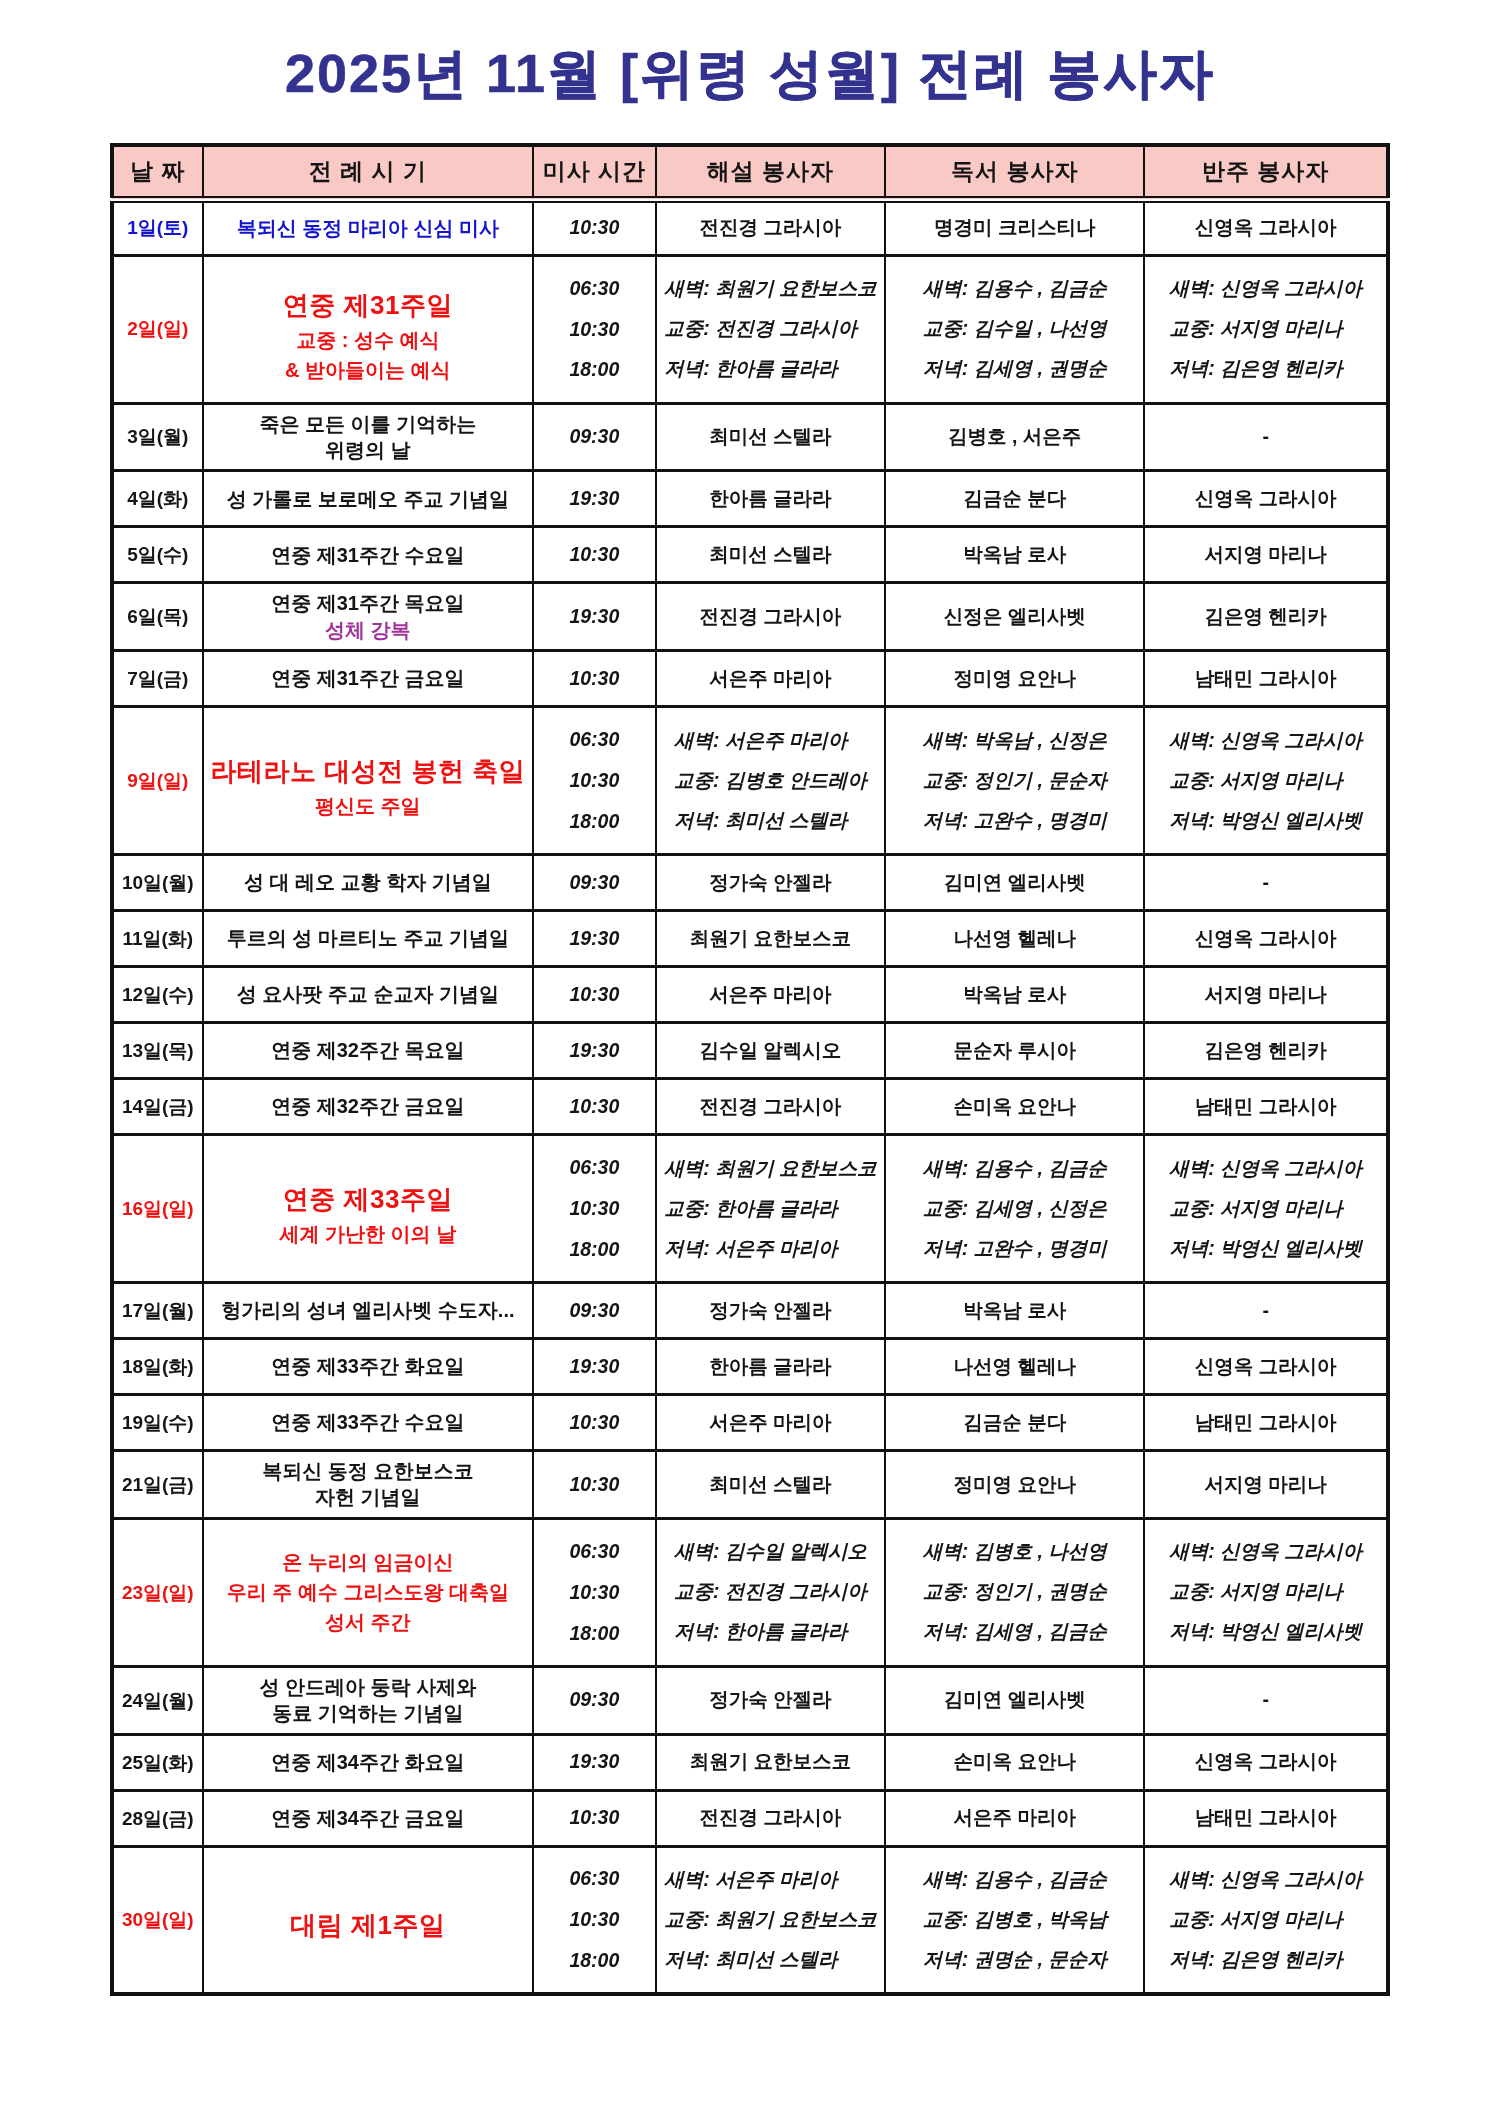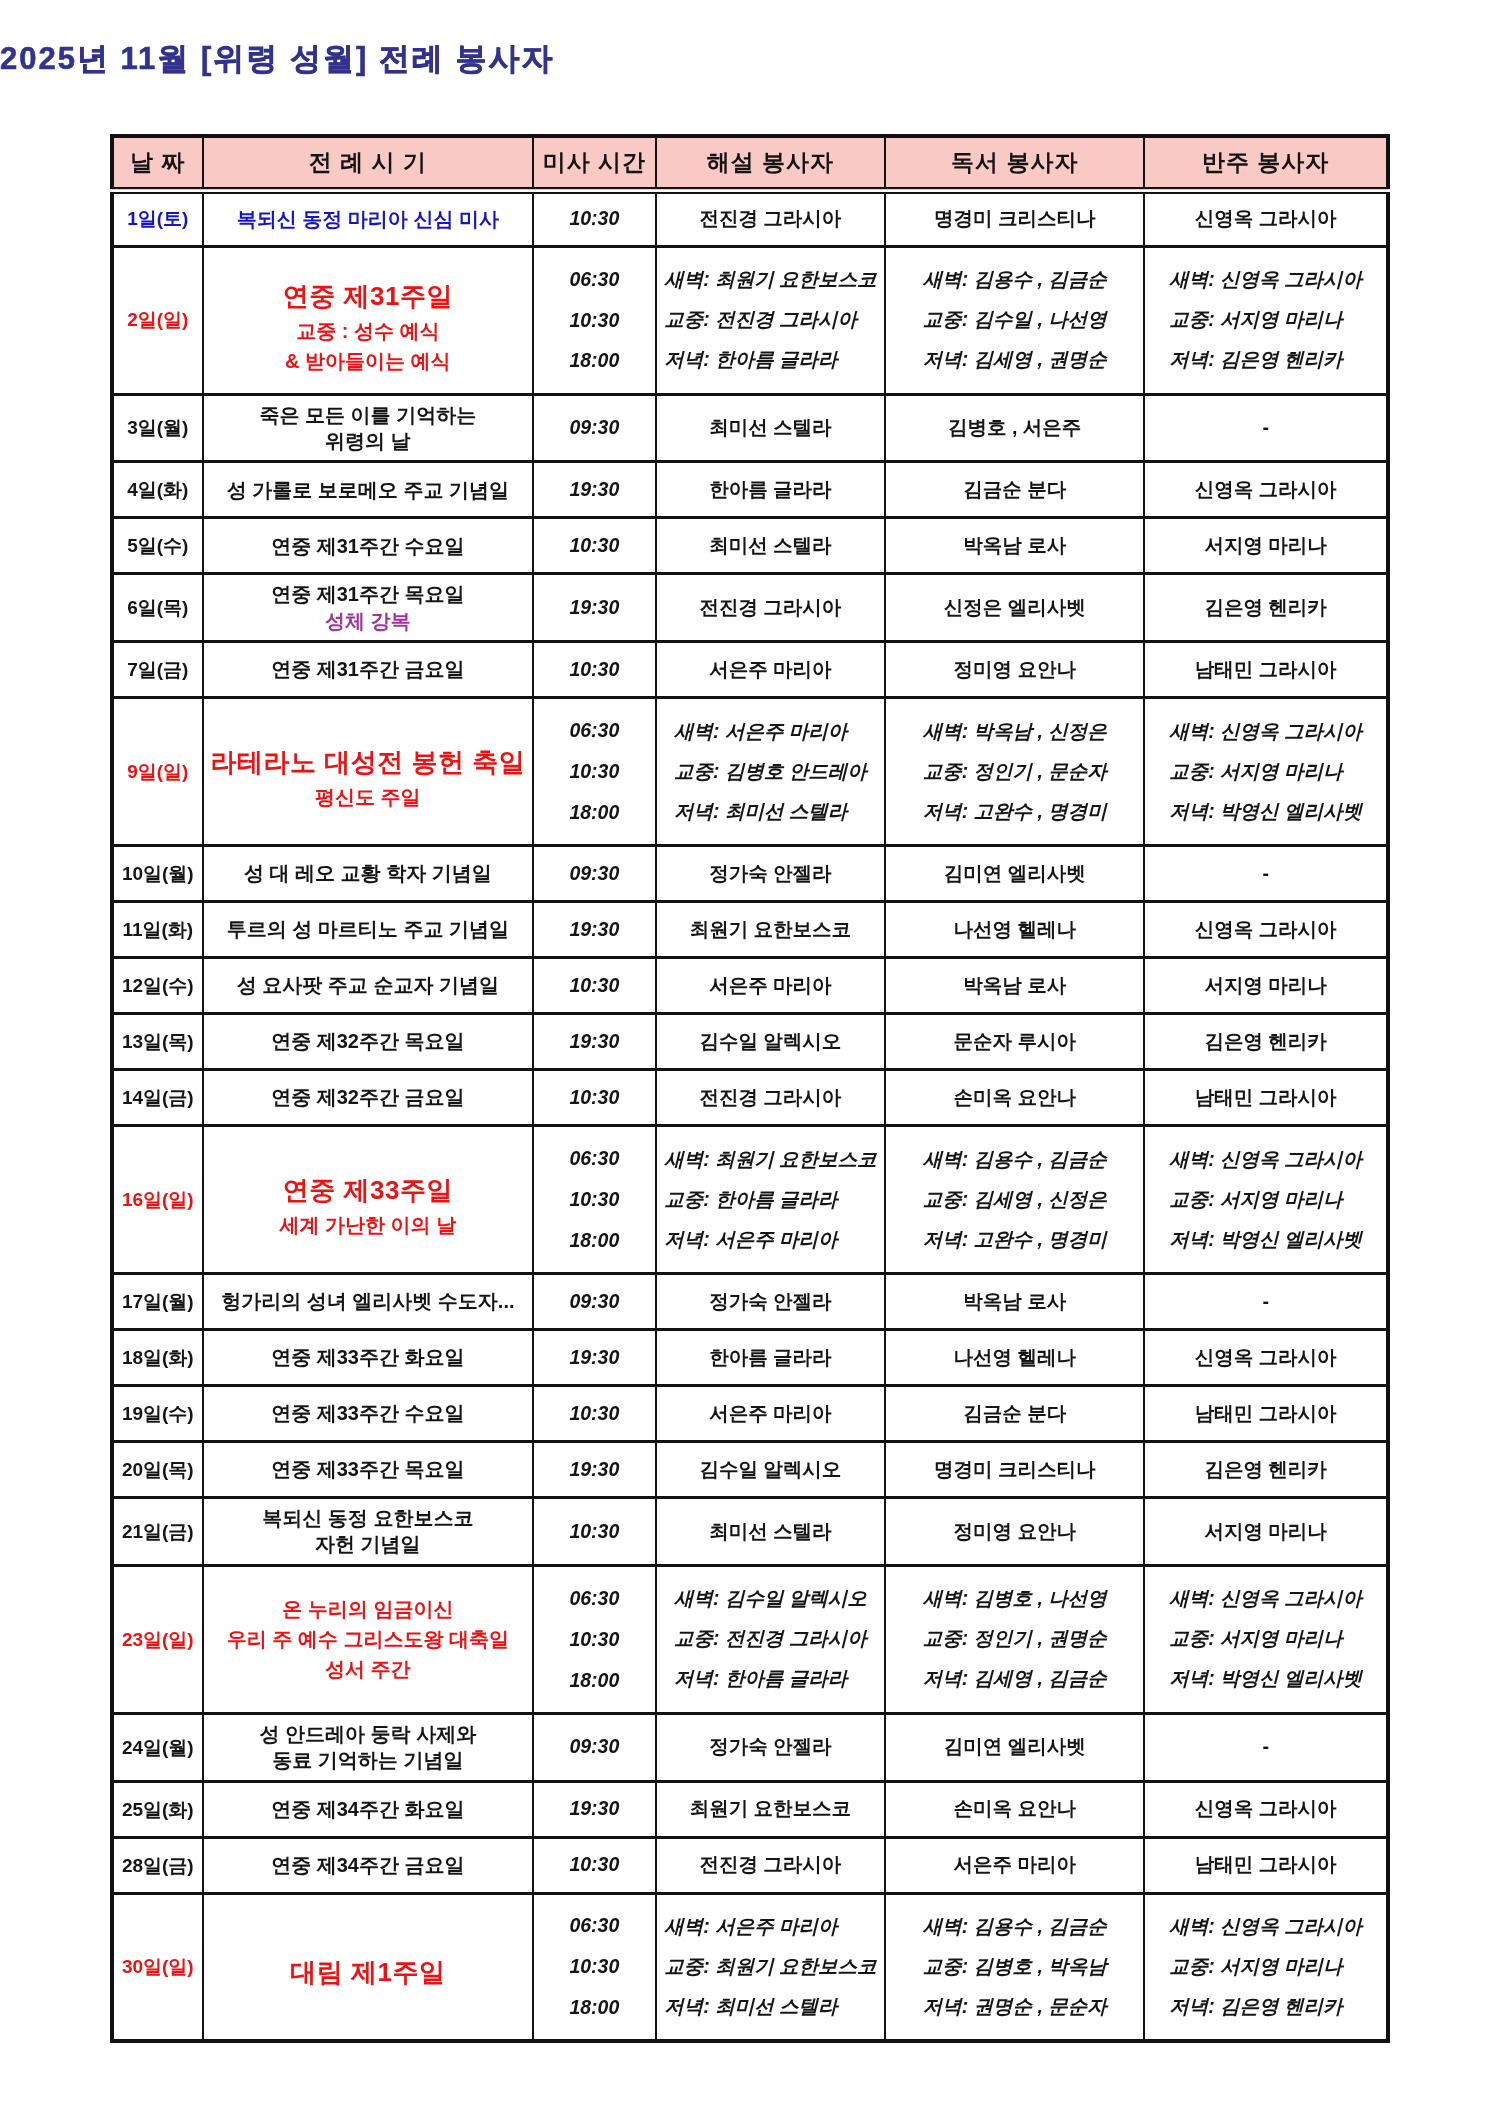--- a/index.html
+++ b/index.html
@@ -13,22 +13,23 @@
   }
   * { box-sizing: border-box; }
   html, body {
     margin: 0; padding: 0;
     width: 1500px;
     background: #ffffff;
     font-family: "Liberation Sans", "DejaVu Sans", sans-serif;
   }
   .page { width: 1500px; min-height: 2121px; padding-top: 38px; }
   .page-title {
-    margin: 0 auto 54px auto;
-    font-size: 31px;
+    margin: 0 auto 32px auto;
+    text-align: center;
+    font-size: 54px;
     font-weight: 800;
     letter-spacing: 2px;
     color: var(--c-title);
     -webkit-text-stroke: 0.6px var(--c-title);
   }
   .table-wrap { width: 1280px; margin: 0 auto; }
   table.schedule {
     width: 100%;
     border-collapse: collapse;
     table-layout: fixed;
@@ -436,40 +437,20 @@
             </td>
             <td>
               <div class="name-line">김금순 분다</div>
             </td>
             <td>
               <div class="name-line">남태민 그라시아</div>
             </td>
           </tr>
           <tr class="normal">
             <td>
-              <div class="date c-black">20일(목)</div>
-            </td>
-            <td>
-              <div class="lit-line c-black s-md">연중 제33주간 목요일</div>
-            </td>
-            <td>
-              <div class="time-line">19:30</div>
-            </td>
-            <td>
-              <div class="name-line">김수일 알렉시오</div>
-            </td>
-            <td>
-              <div class="name-line">명경미 크리스티나</div>
-            </td>
-            <td>
-              <div class="name-line">김은영 헨리카</div>
-            </td>
-          </tr>
-          <tr class="normal">
-            <td>
               <div class="date c-black">21일(금)</div>
             </td>
             <td>
               <div class="lit-line c-black s-md">복되신 동정 요한보스코</div>
               <div class="lit-line c-black s-md">자헌 기념일</div>
             </td>
             <td>
               <div class="time-line">10:30</div>
             </td>
             <td>

